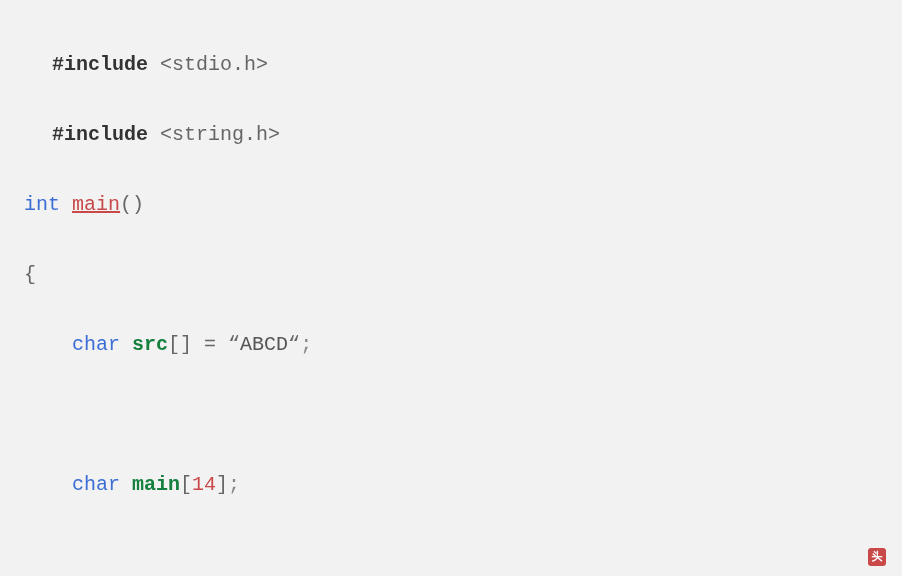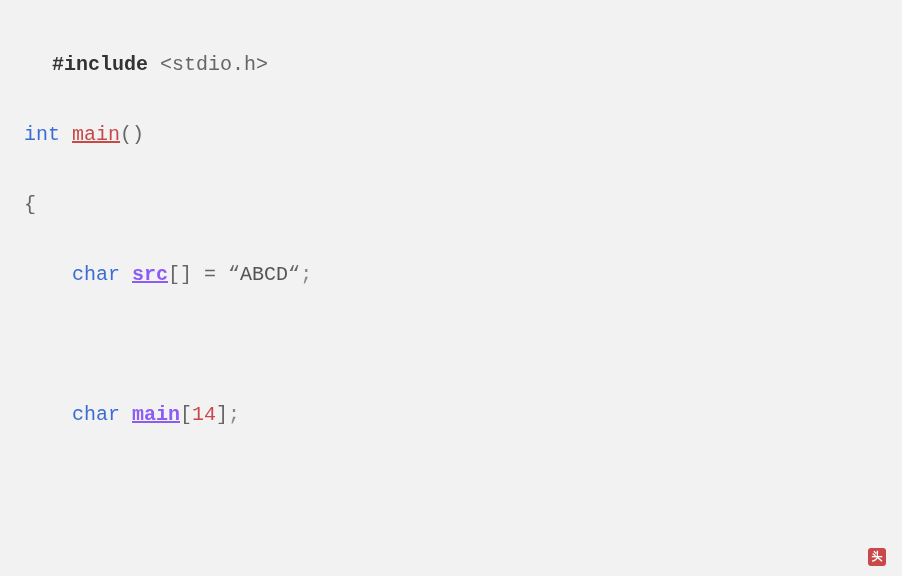--- a/index.html
+++ b/index.html
@@ -47,23 +47,22 @@
     .string-quote {
       color: #666;
     }
     .string-content {
       color: #555;
     }
     .number {
       color: #c94848;
     }
     .ident {
-      color: #8b5cf6;
+      color: #15803d;
       font-weight: bold;
-      text-decoration: underline;
     }
     .watermark {
       position: absolute;
       bottom: 10px;
       right: 16px;
       font-family: sans-serif;
       font-size: 15px;
       color: #888;
       display: flex;
       align-items: center;
@@ -81,20 +80,21 @@
       font-size: 11px;
       font-weight: bold;
     }
     .indent1 { padding-left: 48px; display: inline-block; }
   </style>
 </head>
 <body>
 
 <div class="code-block">
 <div><span class="preprocessor">#include</span> <span class="angle-bracket">&lt;</span><span class="angle-bracket">stdio.h</span><span class="angle-bracket">&gt;</span></div>
+<div><span class="preprocessor">#include</span> <span class="angle-bracket">&lt;</span><span class="angle-bracket">string.h</span><span class="angle-bracket">&gt;</span></div>
 <div><span class="keyword-type">int</span> <span class="func-main">main</span><span class="punct">(</span><span class="punct">)</span></div>
 <div><span class="punct">{</span></div>
 <div><span class="indent1"><span class="keyword-type">char</span> <span class="ident">src</span><span class="punct">[]</span><span class="punct"> = </span><span class="string-quote">“</span><span class="string-content">ABCD</span><span class="string-quote">“</span><span class="gray">;</span></span></div>
 <div>&nbsp;</div>
 <div><span class="indent1"><span class="keyword-type">char</span> <span class="ident">main</span><span class="punct">[</span><span class="number">14</span><span class="punct">]</span><span class="gray">;</span></span></div>
 <div>&nbsp;</div>
 
 
 
 

